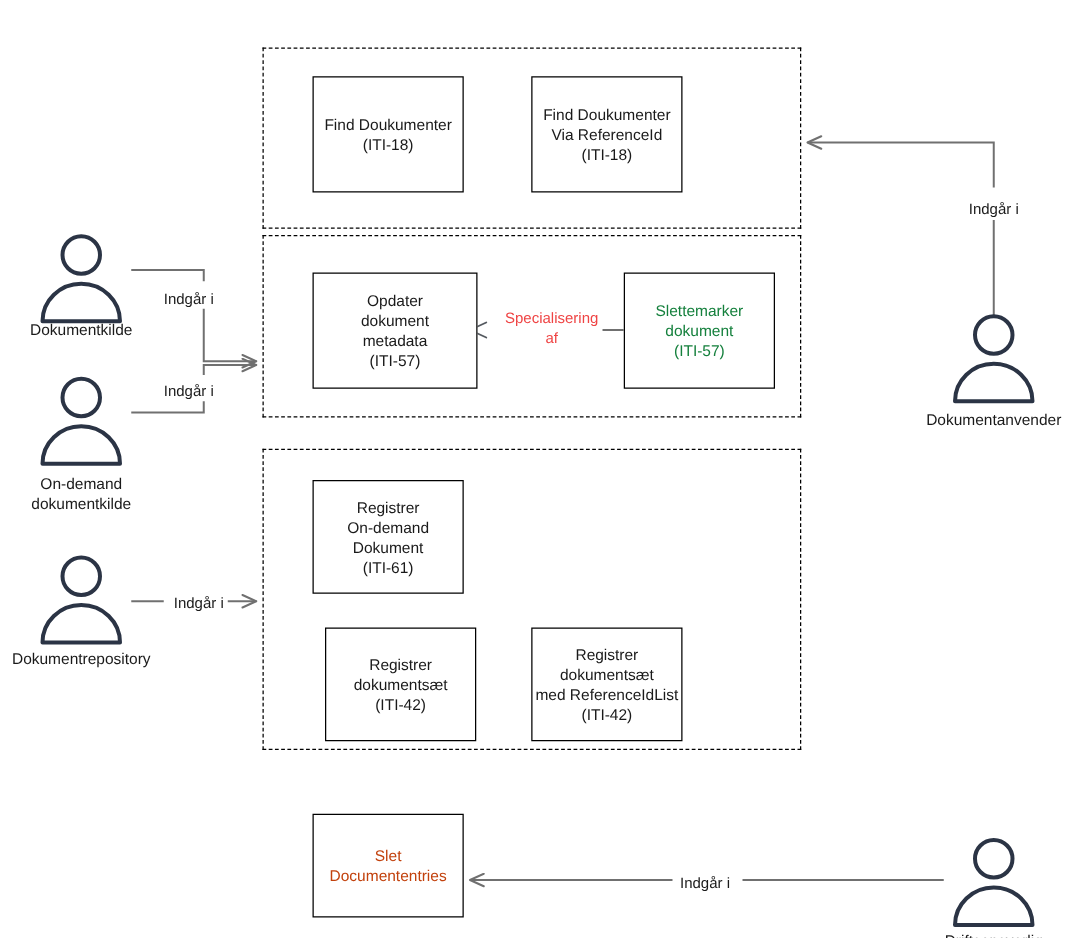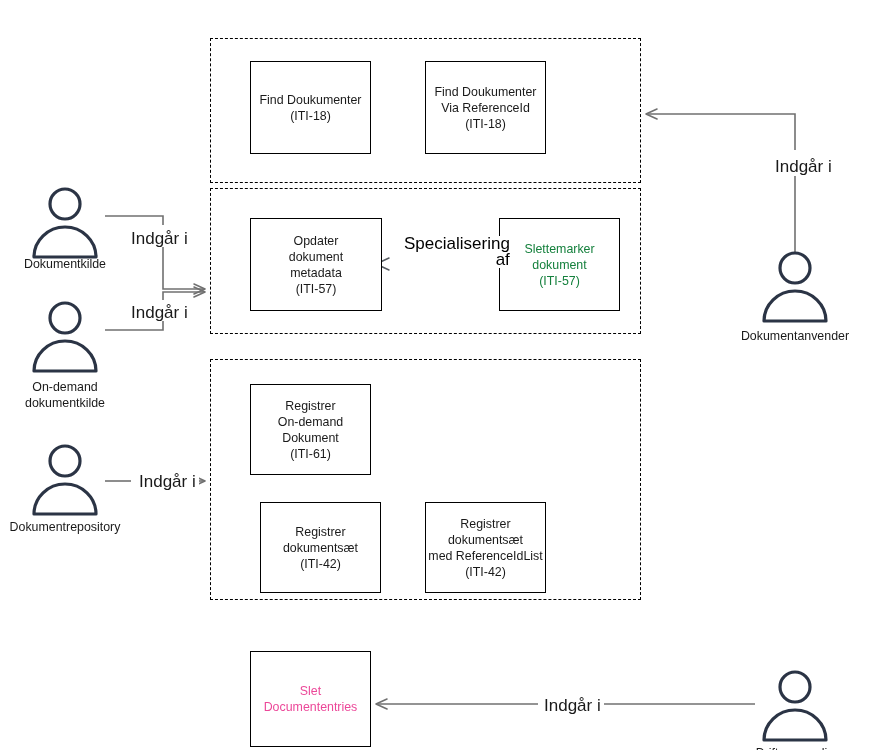--- a/index.html
+++ b/index.html
@@ -58,26 +58,26 @@
     text-align: center;
     color: #1a1a1a;
     font-size: 12.4px;
     line-height: 16px;
     font-family: "Liberation Sans", sans-serif;
     white-space: pre-line;
   }
   .edge-label {
     position: absolute;
     color: #1a1a1a;
-    font-size: 17px;
+    font-size: 12px;
     line-height: 16px;
     font-family: "Liberation Sans", sans-serif;
     background: #ffffff;
     padding: 0 3px;
-    text-align: right;
+    text-align: center;
     white-space: pre-line;
   }
 </style>
 </head>
 <body>
 
 <div id="diagram-root" style="background: rgb(255, 255, 255);">
 
   <svg id="diagram-svg" viewBox="0 0 869 750" xmlns="http://www.w3.org/2000/svg">
     <defs>
@@ -140,21 +140,21 @@
 On-demand
 Dokument
 (ITI-61)</div>
   <div class="uc-box" style="left: 260px; top: 474px; width: 121px; height: 91px; border-color: rgb(0, 0, 0); color: rgb(26, 26, 26);">Registrer
 dokumentsæt
 (ITI-42)</div>
   <div class="uc-box" style="left: 425px; top: 474px; width: 121px; height: 91px; border-color: rgb(0, 0, 0); color: rgb(26, 26, 26);">Registrer
 dokumentsæt
 med ReferenceIdList
 (ITI-42)</div>
-  <div class="uc-box" style="left: 250px; top: 623px; width: 121px; height: 96px; border-color: rgb(0, 0, 0); color: #ec4899;">Slet
+  <div class="uc-box" style="left: 250px; top: 623px; width: 121px; height: 83px; border-color: rgb(0, 0, 0); color: #c2410c;">Slet
 Documententries</div>
 
   <div class="actor">
       <svg width="80" height="76" viewBox="0 0 80 76" style="position: absolute; left: 25px; top: 158px;">
         <path d="M9,71 A31,30 0 0 1 71,71 Z" fill="none" stroke="#2b3445" stroke-width="3.2" stroke-linejoin="round"></path>
         <circle cx="40" cy="18" r="15" fill="none" stroke="#2b3445" stroke-width="3.2"></circle>
       </svg>
     </div>
   <div class="actor-label" style="left: -55px; top: 228px; width: 240px; color: rgb(26, 26, 26);">Dokumentkilde</div>
 
@@ -189,16 +189,16 @@
         <circle cx="40" cy="18" r="15" fill="none" stroke="#2b3445" stroke-width="3.2"></circle>
       </svg>
     </div>
   <div class="actor-label" style="left: 675px; top: 717px; width: 240px; color: rgb(26, 26, 26);">Driftsansvarlig</div>
 
   <div class="edge-label" style="left: 128px; top: 203px; color: rgb(26, 26, 26);">Indgår i</div>
   <div class="edge-label" style="left: 128px; top: 277px; color: rgb(26, 26, 26);">Indgår i</div>
   <div class="edge-label" style="left: 136px; top: 446px; color: rgb(26, 26, 26);">Indgår i</div>
   <div class="edge-label" style="left: 772px; top: 131px; color: rgb(26, 26, 26);">Indgår i</div>
   <div class="edge-label" style="left: 541px; top: 670px; color: rgb(26, 26, 26);">Indgår i</div>
-  <div class="edge-label" style="left: 401px; top: 208px; color: #000000;">Specialisering
+  <div class="edge-label" style="left: 401px; top: 218px; color: #ef4444;">Specialisering
 af</div>
 
 </div>
 
 </body></html>

